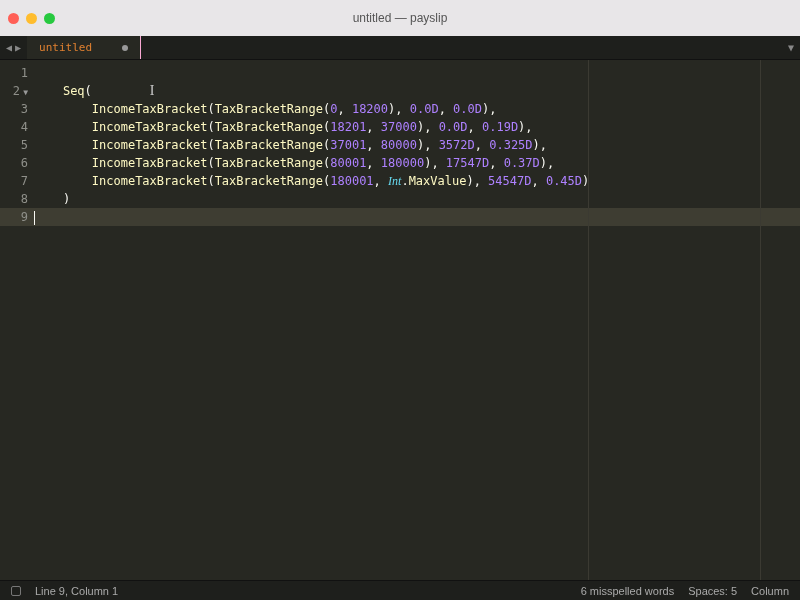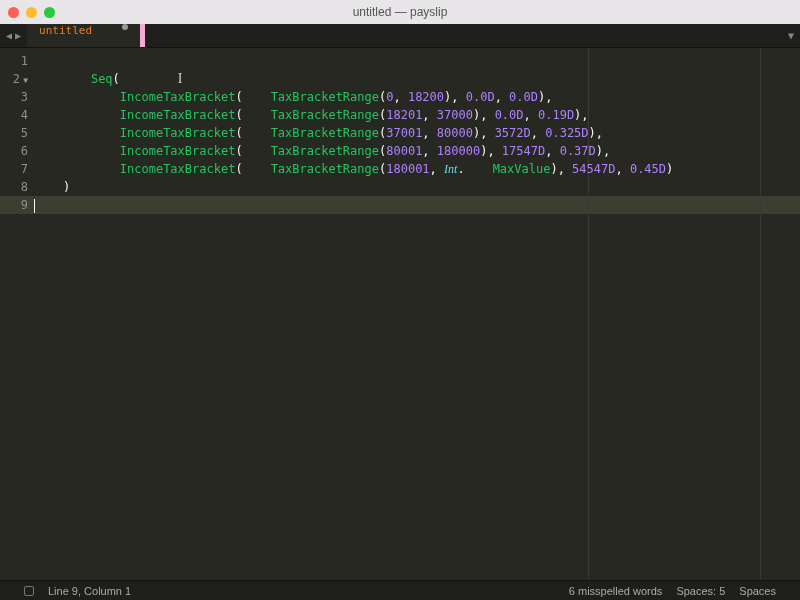--- a/index.html
+++ b/index.html
@@ -8,21 +8,21 @@
     font-size: 12px;
     background: #272822;
     color: #f8f8f2;
     width: 800px;
     height: 600px;
     overflow: hidden;
     display: flex;
     flex-direction: column;
   }
   .titlebar {
-    height: 24px;
+    height: 36px;
     background: #e8e6e8;
     display: flex;
     align-items: center;
     position: relative;
     color: #4a4a4a;
     font-family: -apple-system, sans-serif;
     font-size: 12px;
   }
   .traffic-lights {
     display: flex;
@@ -50,26 +50,27 @@
   .nav-arrows {
     display: flex;
     align-items: center;
     gap: 3px;
     padding: 0 6px;
     color: #888;
     font-size: 10px;
   }
   .tab {
     display: flex;
+    align-items: center;
     padding: 0 12px;
     background: #272822;
     color: #e08030;
     font-size: 11px;
     gap: 30px;
-    border-right: 5px solid #f9a8d4;
+    border-right: 1px solid #f9a8d4;
     position: relative;
   }
   .tab .dot {
     width: 6px; height: 6px;
     border-radius: 50%;
     background: #999;
   }
   .tabbar-dropdown {
     position: absolute;
     right: 6px;
@@ -117,21 +118,21 @@
     width: 1px;
     background: #3b3a32;
     z-index: 0;
   }
   .fold {
     font-size: 8px;
     color: #999;
     display:inline-block;
     width:8px;
   }
-  .tok-fn { color: #22c55e; margin-left: 28px; }
+  .tok-fn { color: #fef9c3; }
   .tok-type { color: #66d9ef; font-style: italic; font-family: Liberation Serif, serif; }
   .tok-num { color: #ae81ff; }
   .tok-paren { color: #f8f8f2; }
   .code .line { height: 18px; display:block; }
   .text-cursor {
     display:inline-block;
     width:1px; height:14px;
     background:#f8f8f2;
     vertical-align:middle;
     position:relative;
@@ -150,21 +151,21 @@
     position:absolute;
     left:0; top:-3px;
   }
   .statusbar {
     height: 20px;
     background: #1e1f1c;
     color: #aaa;
     font-size: 11px;
     display: flex;
     align-items: center;
-    padding: 0 24px;
+    padding: 0 11px;
     gap: 14px;
     font-family: -apple-system, sans-serif;
     border-top: 1px solid #111;
   }
   .statusbar .spacer { flex: 1; }
   .status-icon {
     width:10px; height:10px;
     border:1px solid #777;
     border-radius:2px;
     display:inline-block;
@@ -213,14 +214,14 @@
 
   <div class="code" id="code"><span class="line"></span><span class="line">    <span class="tok-fn">Seq</span><span class="tok-paren">(</span>        <span class="ibeam"></span></span><span class="line">        <span class="tok-fn">IncomeTaxBracket</span><span class="tok-paren">(</span><span class="tok-fn">TaxBracketRange</span><span class="tok-paren">(</span><span class="tok-num">0</span><span class="tok-paren">, </span><span class="tok-num">18200</span><span class="tok-paren">), </span><span class="tok-num">0.0D</span><span class="tok-paren">, </span><span class="tok-num">0.0D</span><span class="tok-paren">),</span></span><span class="line">        <span class="tok-fn">IncomeTaxBracket</span><span class="tok-paren">(</span><span class="tok-fn">TaxBracketRange</span><span class="tok-paren">(</span><span class="tok-num">18201</span><span class="tok-paren">, </span><span class="tok-num">37000</span><span class="tok-paren">), </span><span class="tok-num">0.0D</span><span class="tok-paren">, </span><span class="tok-num">0.19D</span><span class="tok-paren">),</span></span><span class="line">        <span class="tok-fn">IncomeTaxBracket</span><span class="tok-paren">(</span><span class="tok-fn">TaxBracketRange</span><span class="tok-paren">(</span><span class="tok-num">37001</span><span class="tok-paren">, </span><span class="tok-num">80000</span><span class="tok-paren">), </span><span class="tok-num">3572D</span><span class="tok-paren">, </span><span class="tok-num">0.325D</span><span class="tok-paren">),</span></span><span class="line">        <span class="tok-fn">IncomeTaxBracket</span><span class="tok-paren">(</span><span class="tok-fn">TaxBracketRange</span><span class="tok-paren">(</span><span class="tok-num">80001</span><span class="tok-paren">, </span><span class="tok-num">180000</span><span class="tok-paren">), </span><span class="tok-num">17547D</span><span class="tok-paren">, </span><span class="tok-num">0.37D</span><span class="tok-paren">),</span></span><span class="line">        <span class="tok-fn">IncomeTaxBracket</span><span class="tok-paren">(</span><span class="tok-fn">TaxBracketRange</span><span class="tok-paren">(</span><span class="tok-num">180001</span><span class="tok-paren">, </span><span class="tok-type">Int</span><span class="tok-paren">.</span><span class="tok-fn">MaxValue</span><span class="tok-paren">), </span><span class="tok-num">54547D</span><span class="tok-paren">, </span><span class="tok-num">0.45D</span><span class="tok-paren">)</span></span><span class="line">    <span class="tok-paren">)</span></span><span class="line"><span class="text-cursor"></span></span></div>
 </div>
 
 <div class="statusbar">
   <span class="status-icon"></span>
   <span>Line 9, Column 1</span>
   <span class="spacer"></span>
   <span>6 misspelled words</span>
   <span>Spaces: 5</span>
-  <span>Spaces</span>
+  <span>Column</span>
 </div>
 
 </body></html>

